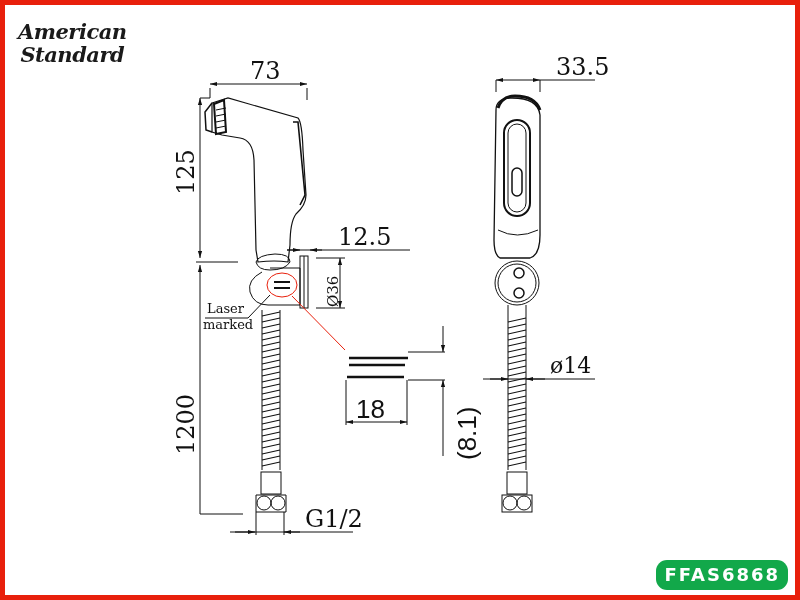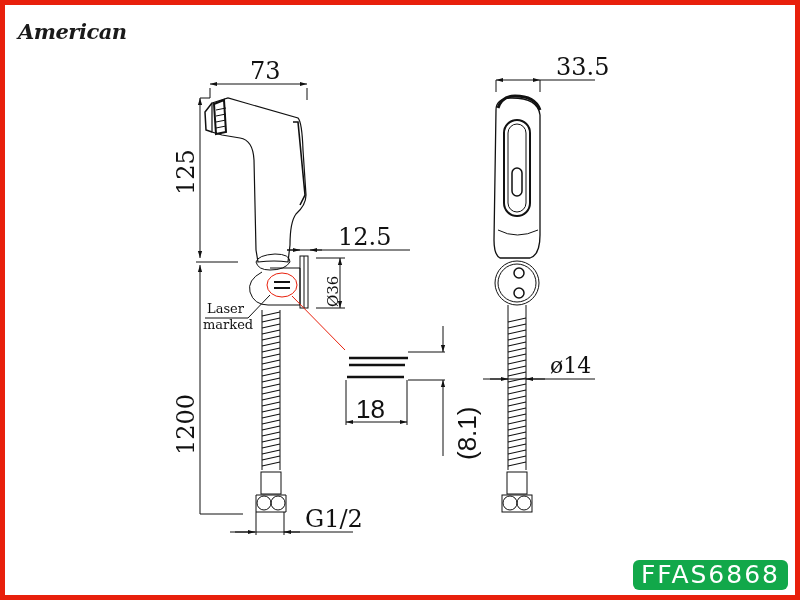--- a/index.html
+++ b/index.html
@@ -1,31 +1,32 @@
 <!DOCTYPE html>
 <html><head>
 <meta charset="utf-8">
 <style>
   html,body{margin:0;padding:0;background:#fff;}
   body{width:800px;height:600px;position:relative;overflow:hidden;font-family:"Liberation Serif",serif;}
   .frame{position:absolute;left:0;top:0;width:800px;height:600px;box-sizing:border-box;border:5px solid #e8200c;border-top-width:5px;background:#fff;}
   .brand{position:absolute;left:18px;top:20px;font-family:"DejaVu Serif",serif;font-style:italic;font-weight:bold;color:#1a1a1a;font-size:21px;line-height:23px;letter-spacing:-0.5px;text-align:center;}
   .brand div{white-space:nowrap;}
-  .model{position:absolute;right:12px;bottom:10px;background:#12a84a;color:#fff;font-family:"DejaVu Sans",sans-serif;font-weight:normal;font-size:25px;letter-spacing:2px;padding:2px 8px 2px 8px;border-radius:6px;line-height:26px;}
+  .model{position:absolute;right:12px;bottom:10px;background:#12a84a;color:#fff;font-family:"DejaVu Sans",sans-serif;font-weight:bold;font-size:18px;letter-spacing:2px;padding:2px 8px 2px 8px;border-radius:11px;line-height:26px;}
   svg{position:absolute;left:0;top:0;}
   .dimtxt{font-family:"DejaVu Serif",serif;fill:#111;}
   .dimtxt-sans{font-family:"Liberation Sans",sans-serif;fill:#111;}
 </style>
 </head>
 <body>
 
 <div class="frame"></div>
 
 <div class="brand">
   <div>American</div>
+  <div>Standard</div>
 </div>
 
 <svg width="800" height="600" viewBox="0 0 800 600">
   <defs>
     <marker id="arr" viewBox="0 0 10 10" refX="10" refY="5" markerWidth="7" markerHeight="7" orient="auto-start-reverse">
       <path d="M0,2 L10,5 L0,8 z" fill="#111"></path>
     </marker>
   </defs>
   <g stroke="#111" stroke-width="1" fill="none">
 

